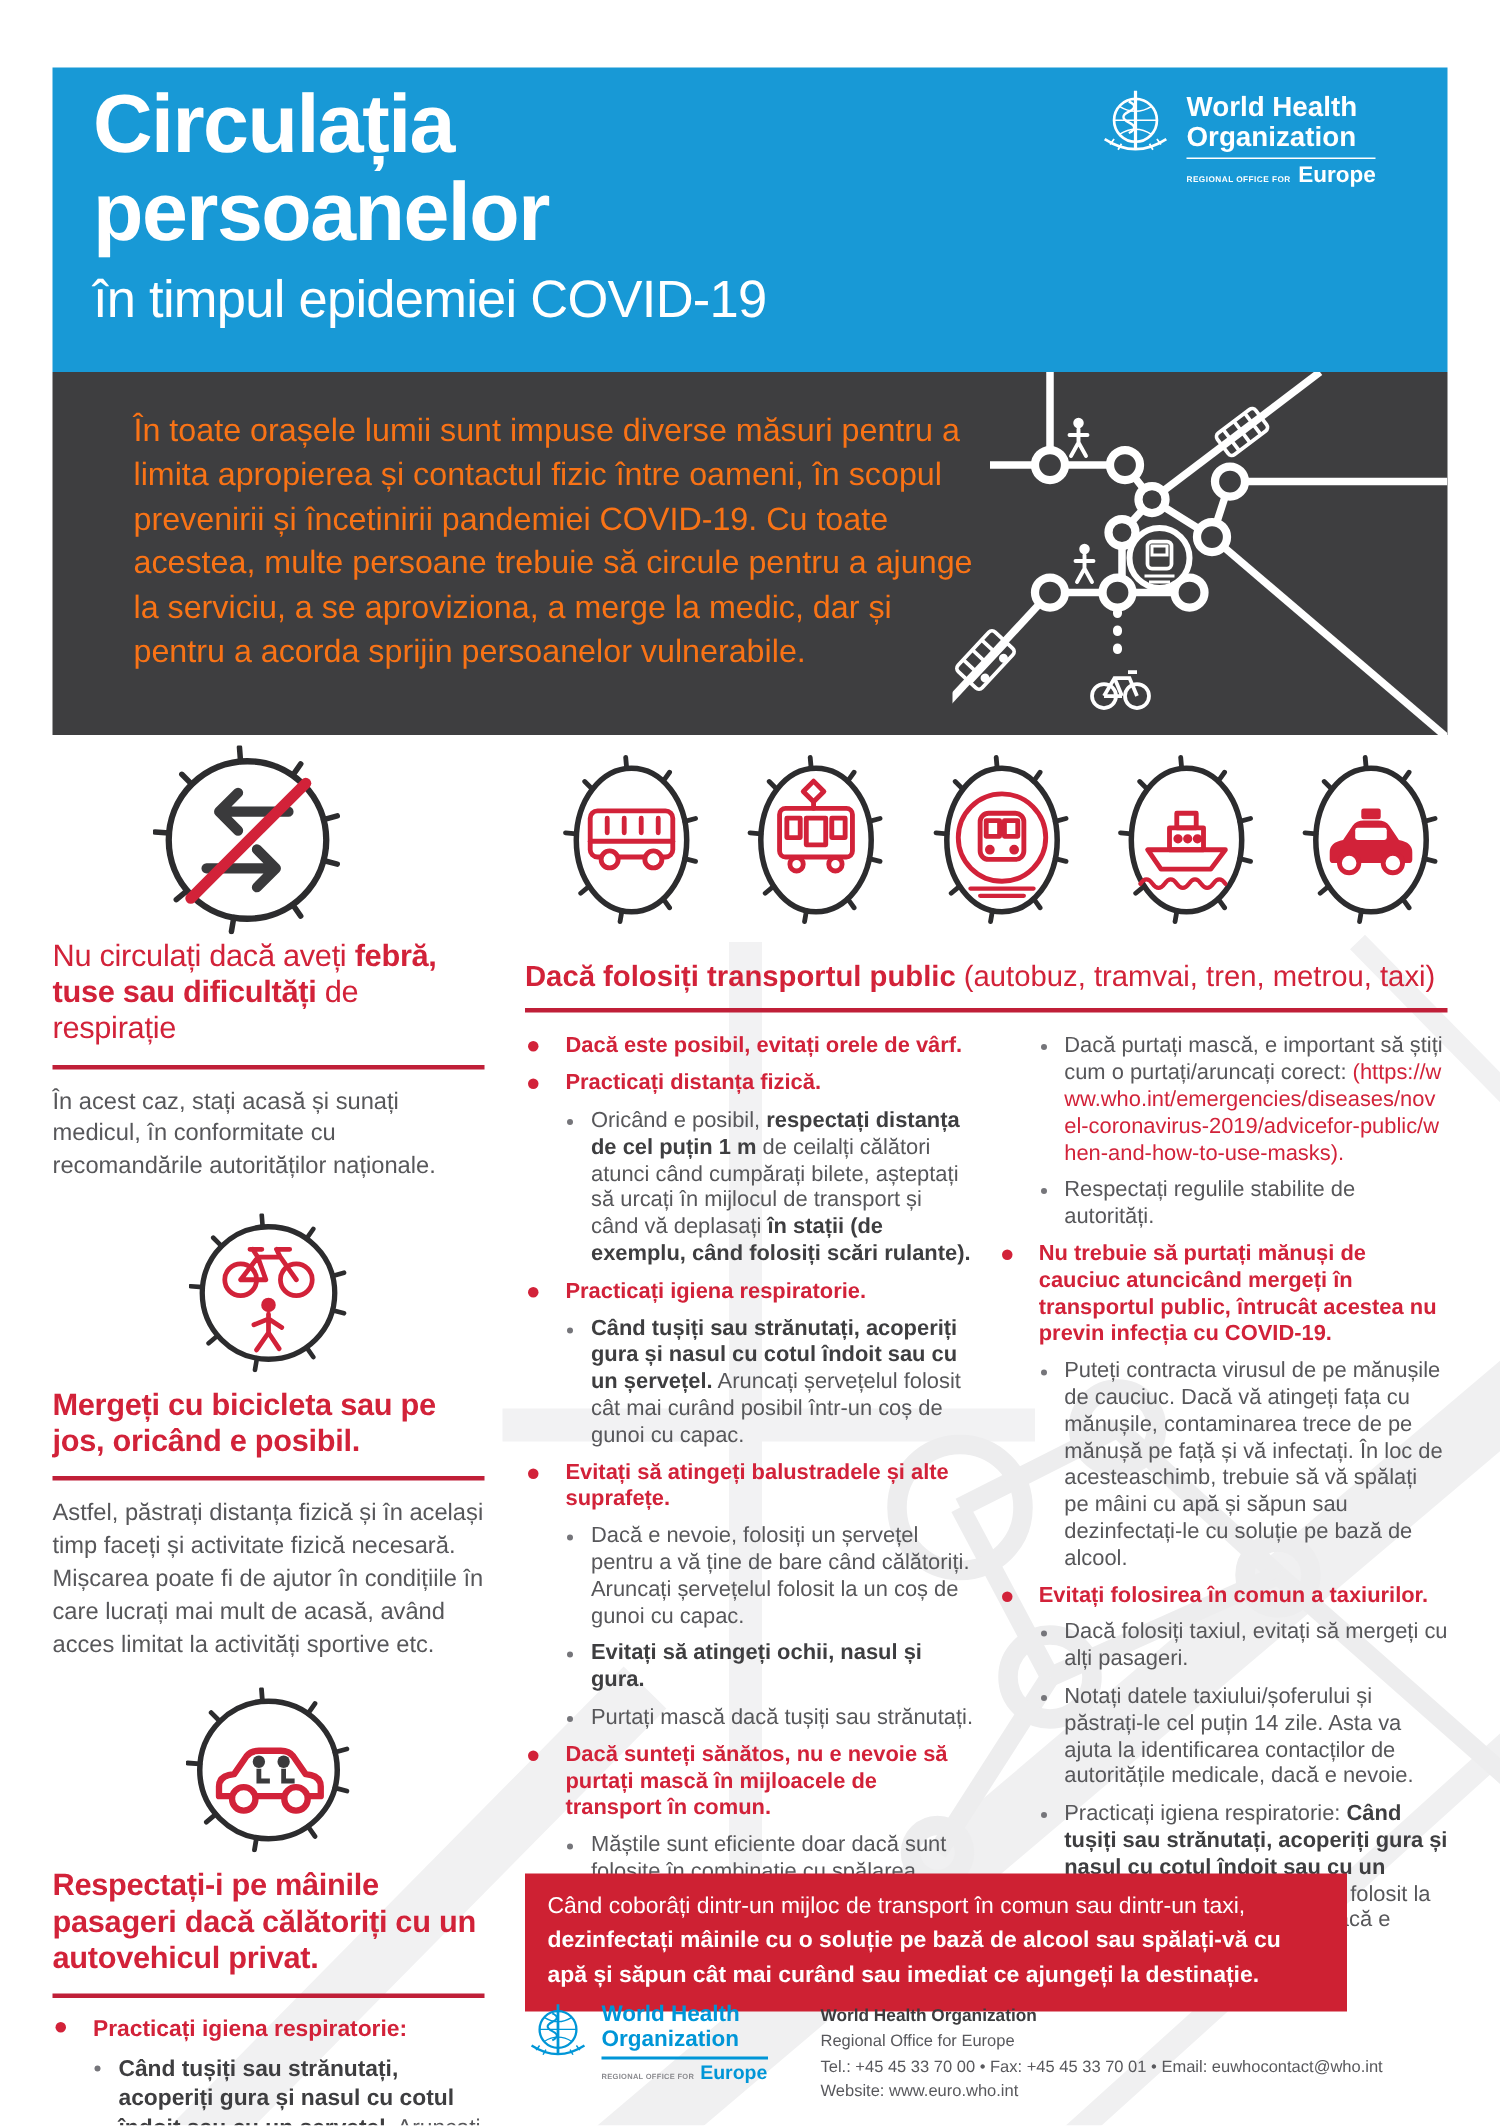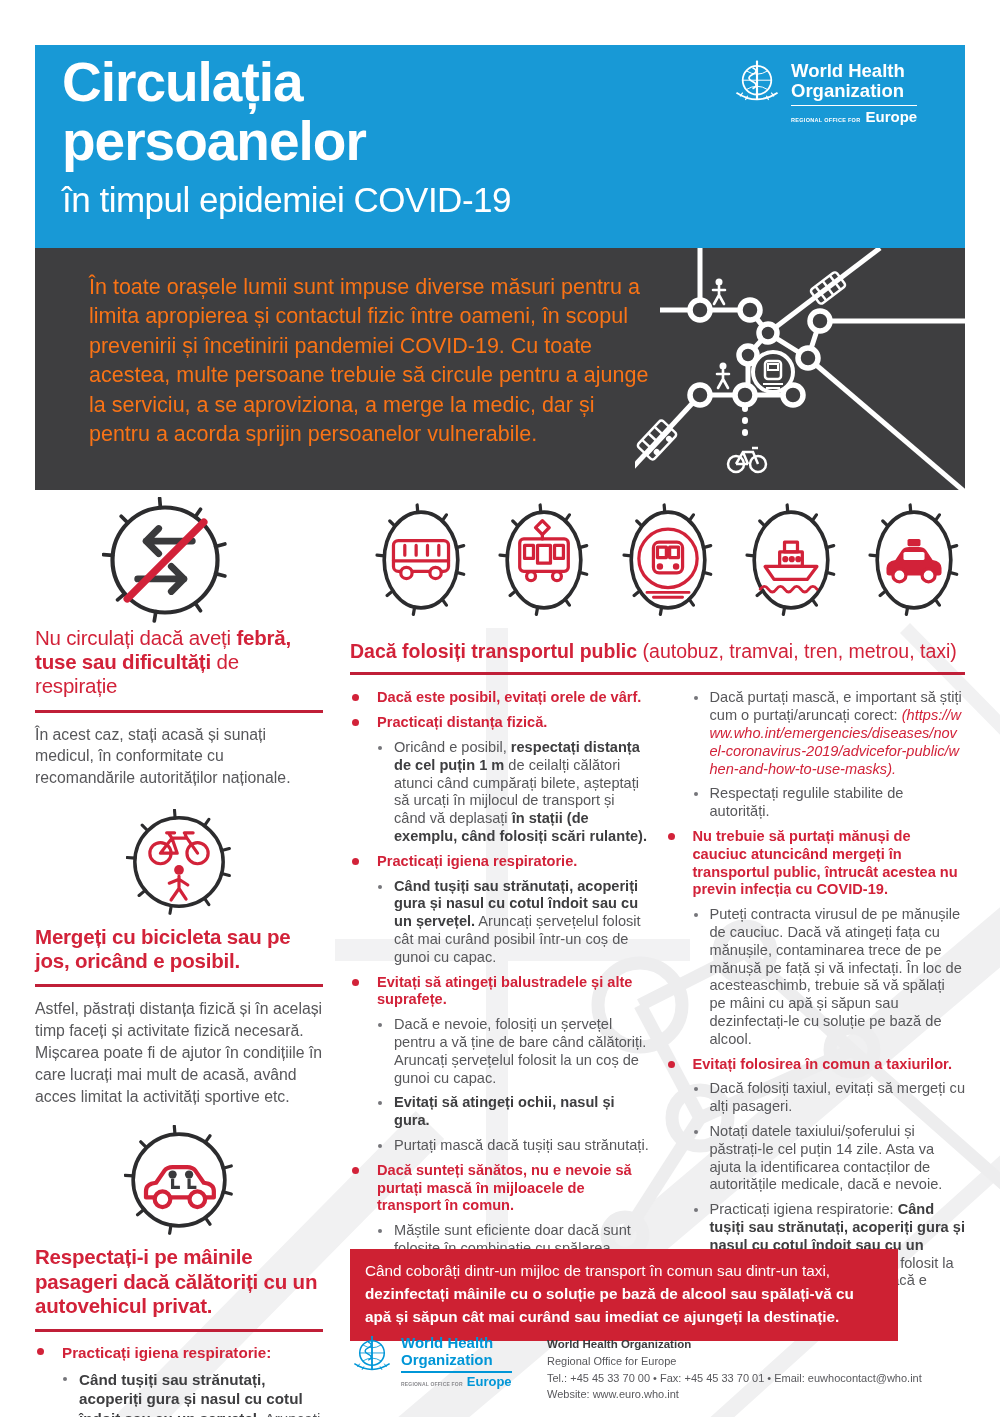--- a/index.html
+++ b/index.html
@@ -56,21 +56,21 @@
   .bullet{display:flex;margin-bottom:7px;}
   .bt{flex:1;font-size:14.6px;line-height:1.22;color:var(--body);}
   .b1 .bt{color:var(--red);font-weight:700;}
   .dot1{flex:0 0 auto;width:7px;height:7px;border-radius:50%;background:var(--red);
         margin:5px 18px 0 2px;}
   .b2{margin-left:28px;}
   .dot2{flex:0 0 auto;width:4px;height:4px;border-radius:50%;background:#75757a;
         margin:7px 12px 0 0;}
   .seg-b{font-weight:700;}
   .seg-bd{font-weight:700;color:var(--dark);}
-  .seg-link{color:var(--red);word-break:break-all;font-style:italic;}
+  .seg-link{color:var(--red);word-break:break-all;}
 
   
   #lcol .bt{font-size:15.2px;line-height:1.3;}
 
   
   #pub{left:350px;top:640px;width:615px;z-index:2;}
   .ph{color:var(--red);font-size:19.5px;line-height:1.2;font-weight:400;}
   .ph .seg-b{font-weight:700;}
   .prule{height:3px;background:#c01f38;margin:9px 0 14px 0;}
   .pcols{display:flex;gap:16px;}

